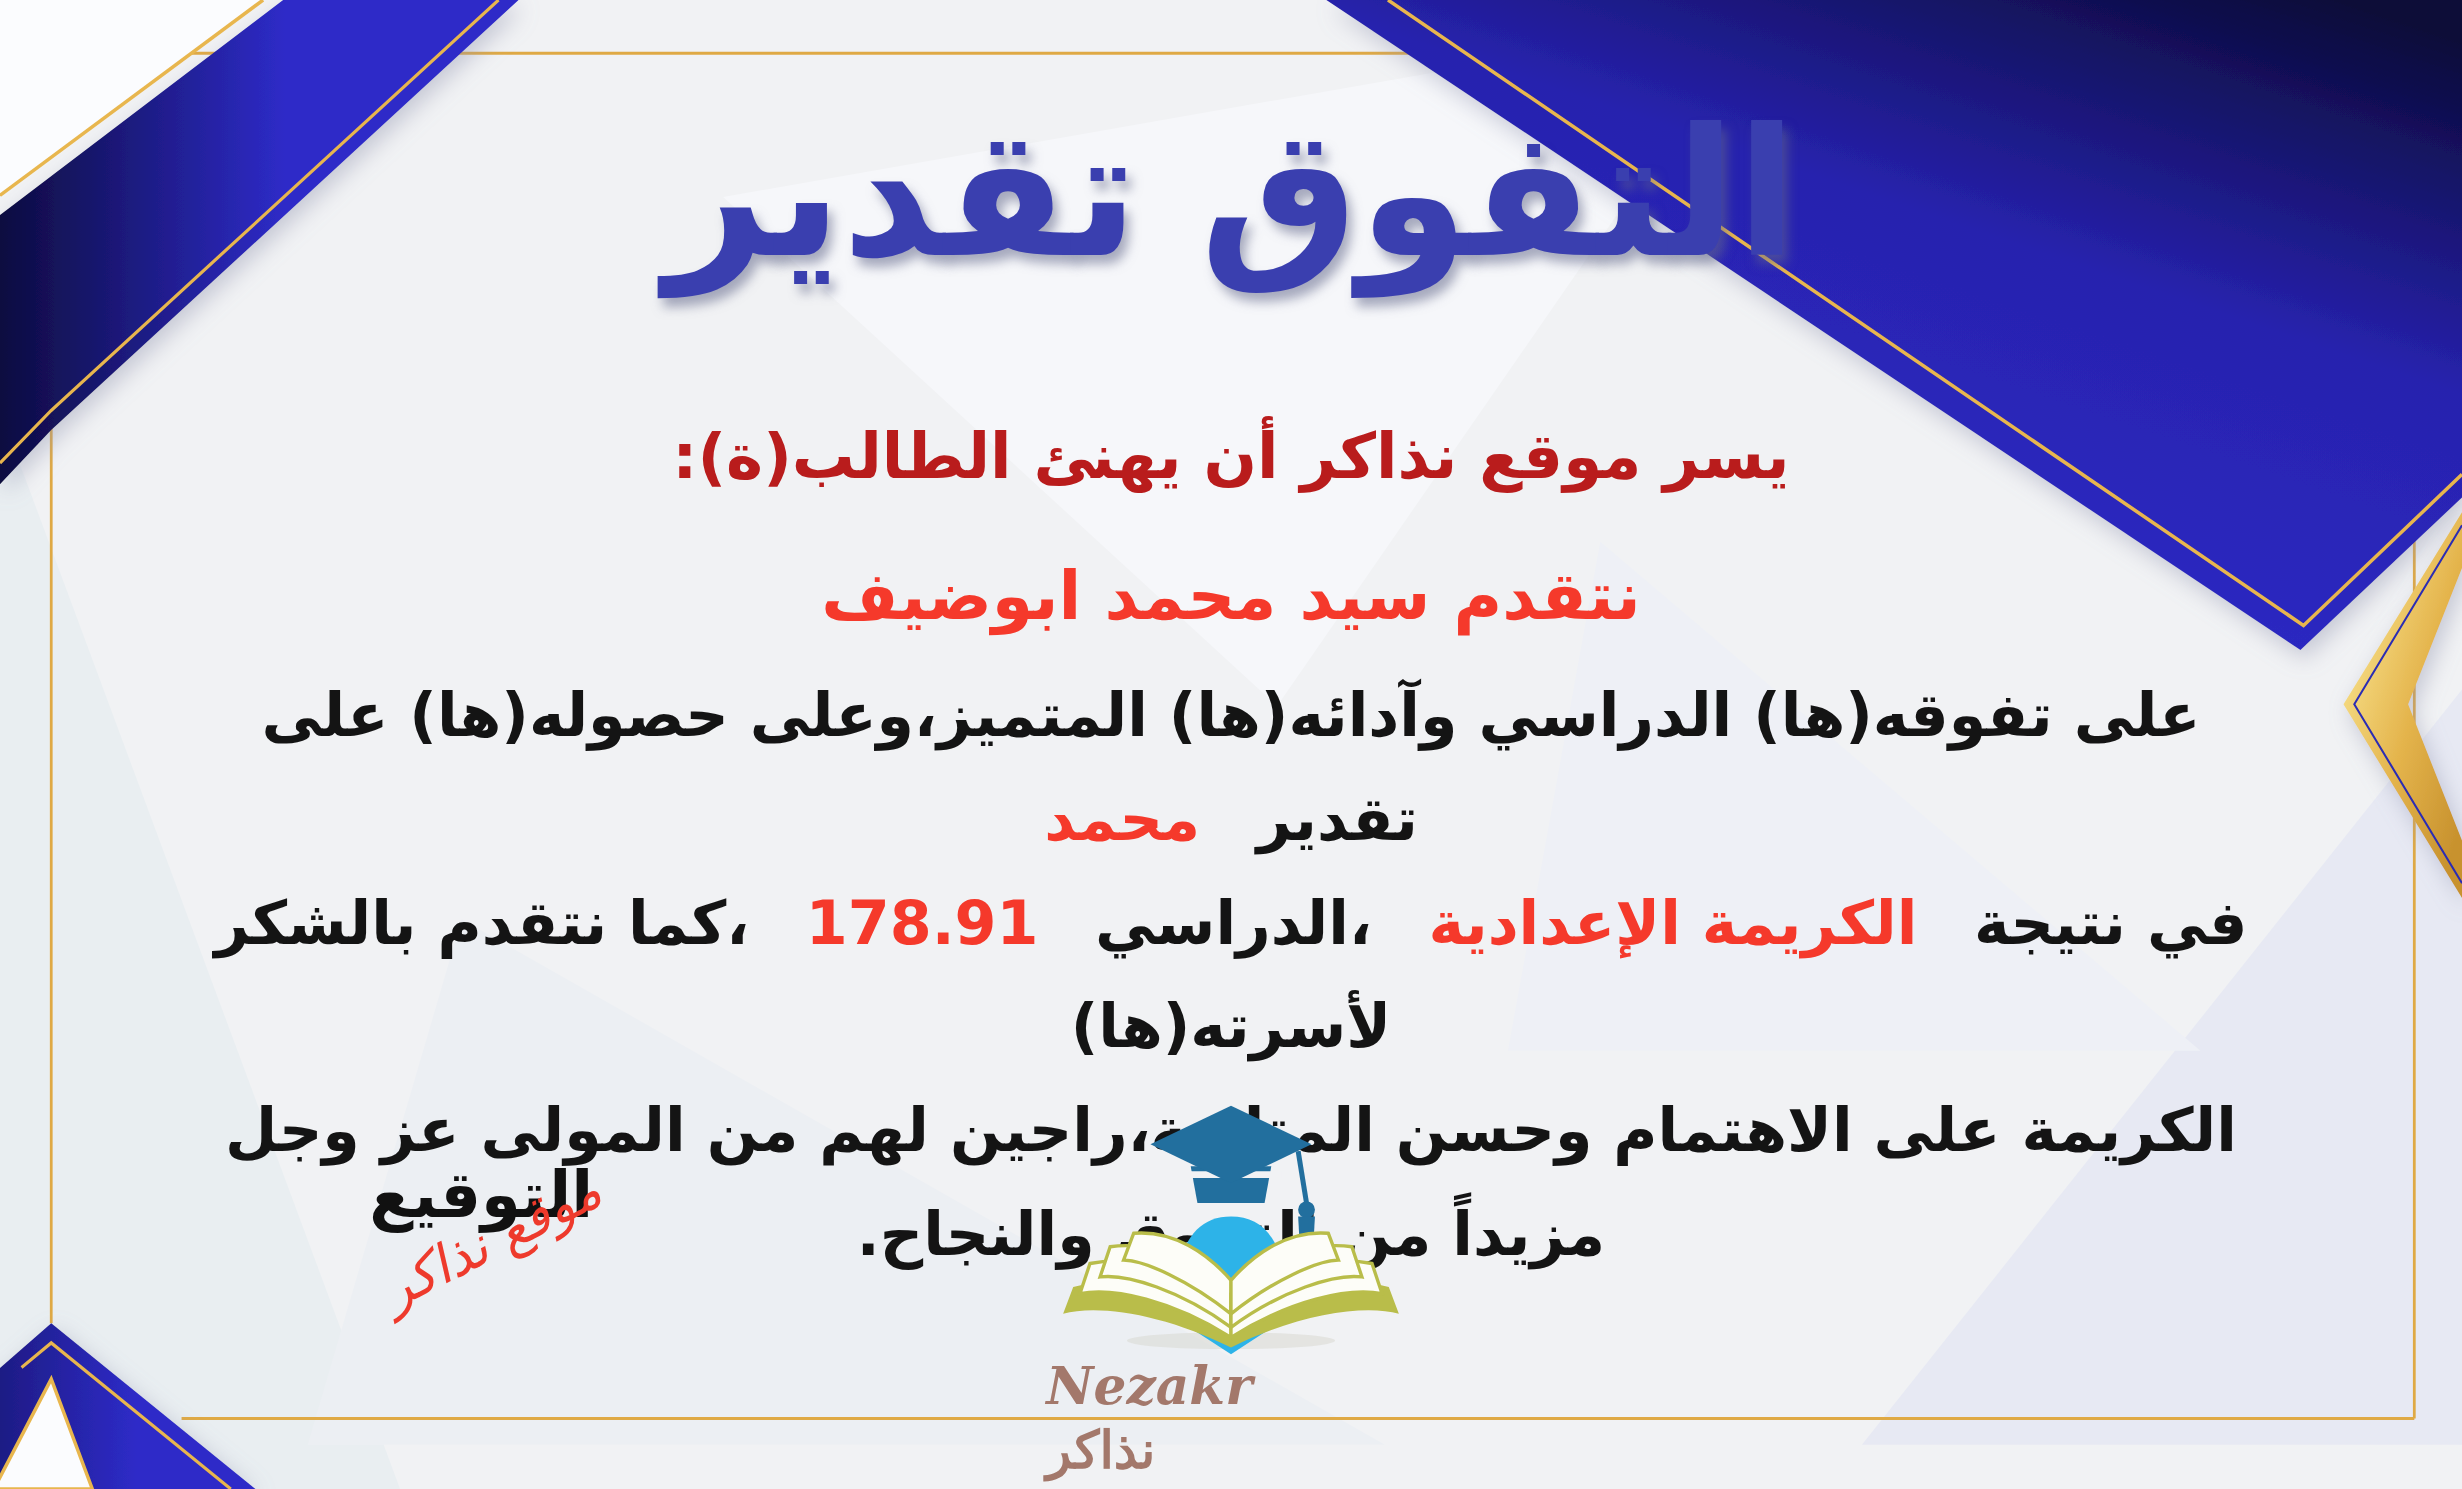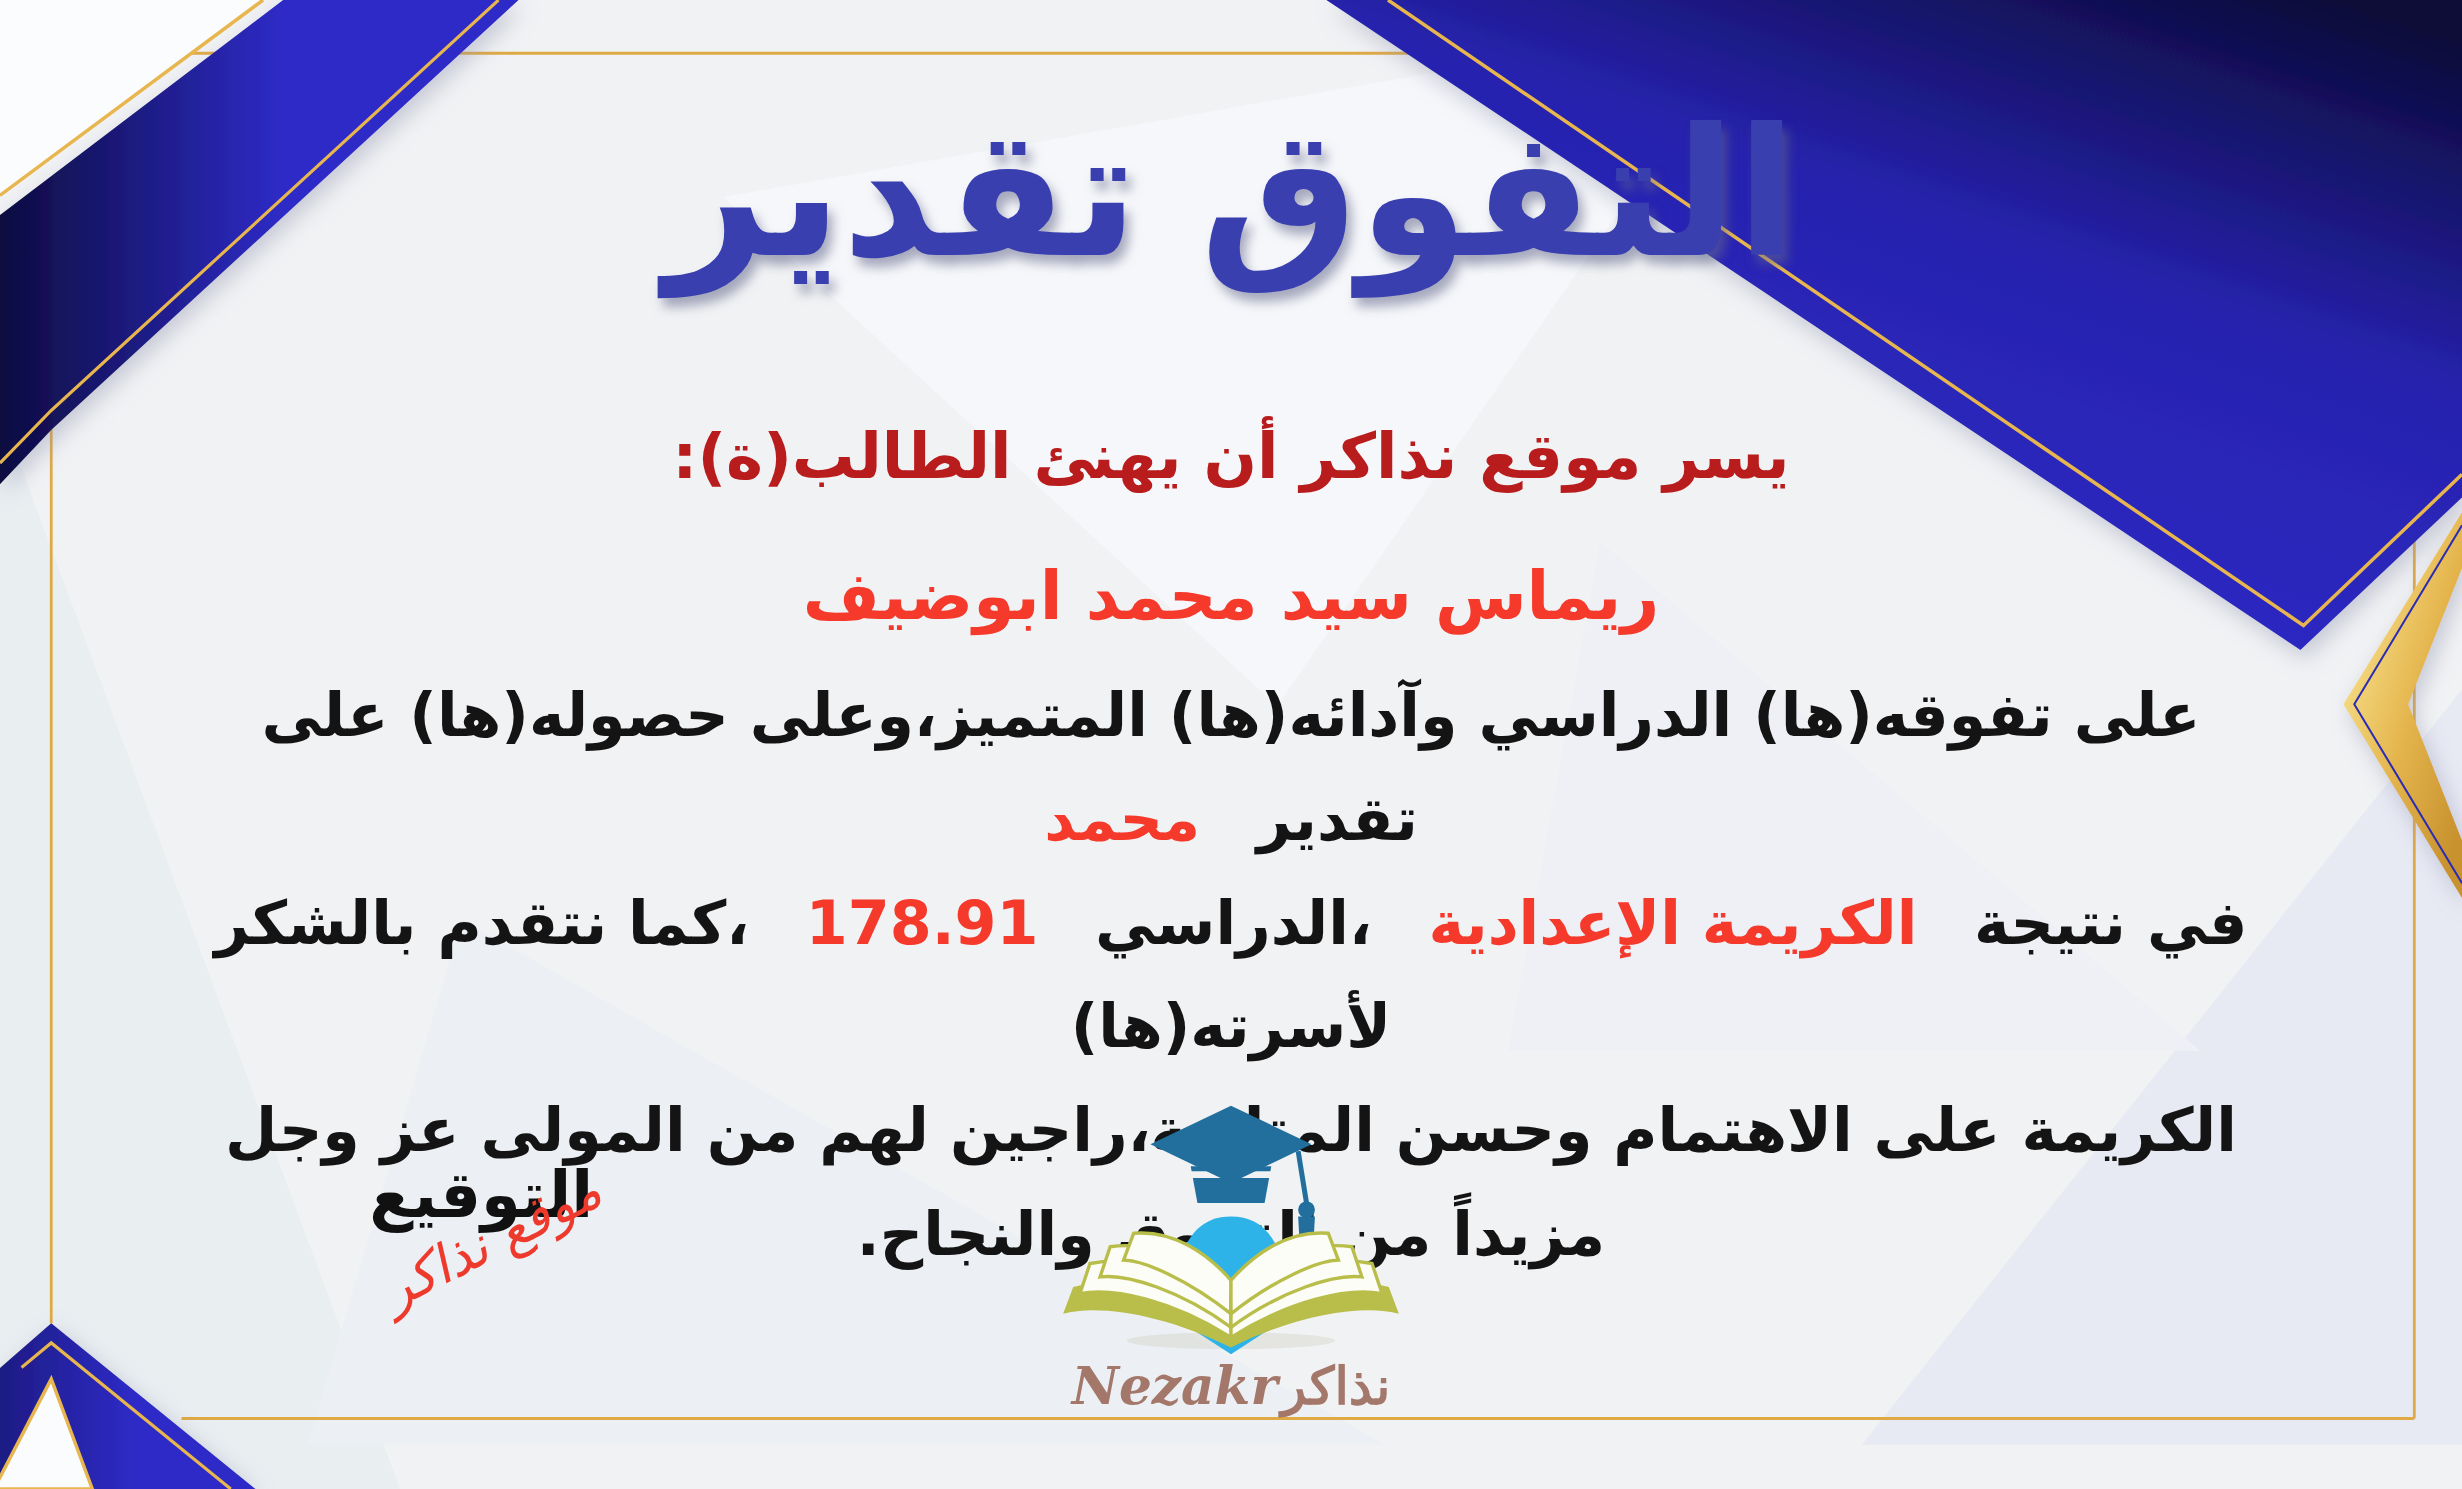--- a/index.html
+++ b/index.html
@@ -53,21 +53,21 @@
   }
   
   .logo{
     left:50%; top:73.8%; transform:translateX(-50%);
     width:15vw; text-align:center;
   }
   .logo svg{width:100%; height:auto; display:block;}
   .logo-text{
     margin-top:-0.5vw;
     display:flex; justify-content:center; align-items:baseline; gap:0.15vw;
-    color:#a3786b; font-weight:bold; direction:ltr;
+    color:#a3786b; font-weight:bold; direction:ltr;flex-direction:column;
   }
   .logo-latin{font-family:"DejaVu Serif", serif; font-style:italic; font-size:2.1vw;}
   .logo-arabic{font-family:Liberation Serif, serif; font-size:2.1vw;}
 </style>
 </head>
 <body>
 
 <div class="stage">
 
   <svg class="bg-svg" viewBox="0 0 1600 907" preserveAspectRatio="none" aria-hidden="true">
@@ -131,21 +131,21 @@
     <g>
       <polygon points="1600,312 1523,429 1600,547 1600,512 1565,429 1600,346" fill="url(#gradGold)" filter="url(#soft)"></polygon>
       <polyline points="1600,320 1530,429 1600,538" fill="none" stroke="#2b2cb4" stroke-width="1.3"></polyline>
     </g>
   </svg>
 
   <div class="layer title">التفوق تقدير</div>
 
   <div class="layer intro">يسر موقع نذاكر أن يهنئ الطالب(ة):</div>
 
-  <div class="layer student">ريماس سيد محمد ابوضيف</div>
+  <div class="layer student">نتقدم سيد محمد ابوضيف</div>
 
   <div class="layer bodytext">
     <div>
       <span>على تفوقه(ها) الدراسي وآدائه(ها) المتميز،وعلى حصوله(ها) على تقدير</span><span class="blank"></span><span class="red">محمد</span>
     </div>
     <div>
       <span>في نتيجة</span><span class="blank"></span><span class="red">الكريمة الإعدادية</span><span class="blank"></span><span>،الدراسي</span><span class="blank"></span><span class="red">178.91</span><span class="blank"></span><span>،كما نتقدم بالشكر لأسرته(ها)</span>
     </div>
     <div>الكريمة على الاهتمام وحسن المتابعة،راجين لهم من المولى عز وجل</div>
     <div>مزيداً من التفوق والنجاح.</div>

